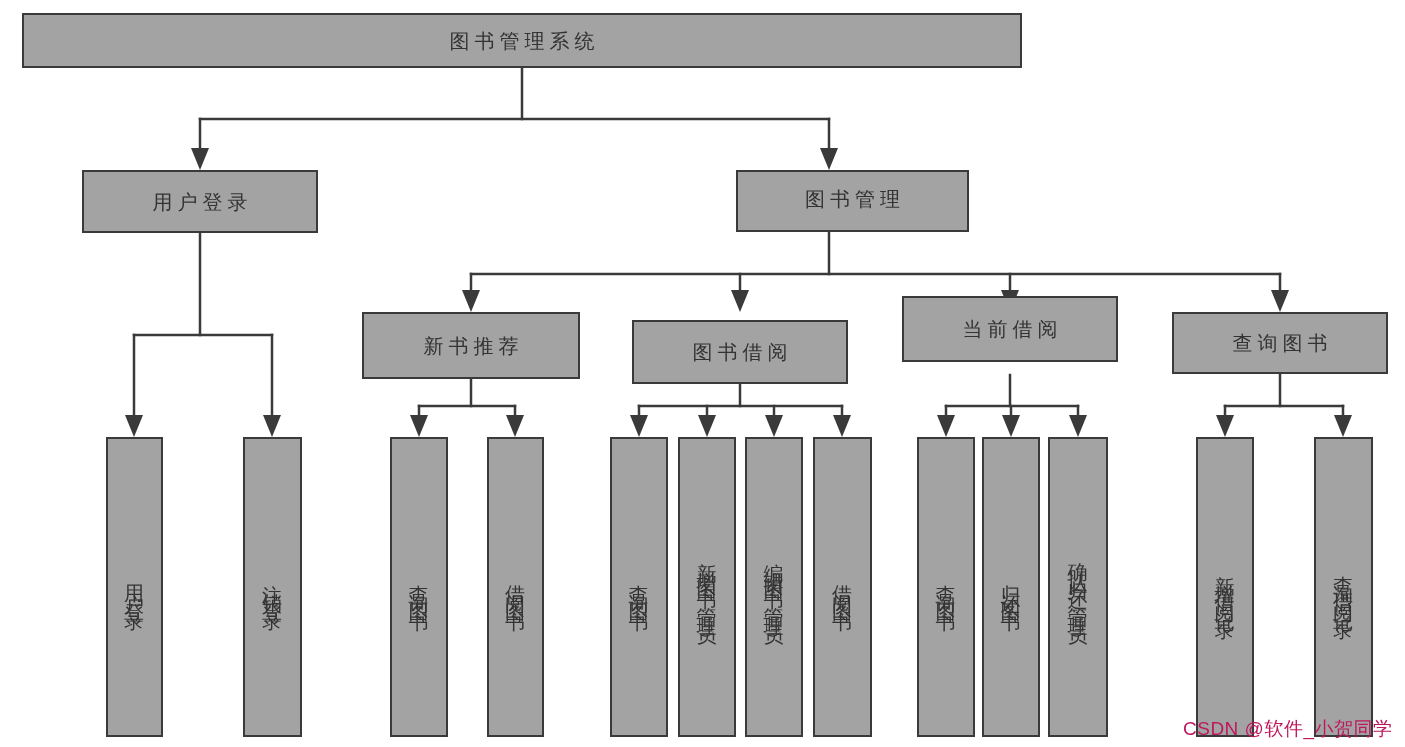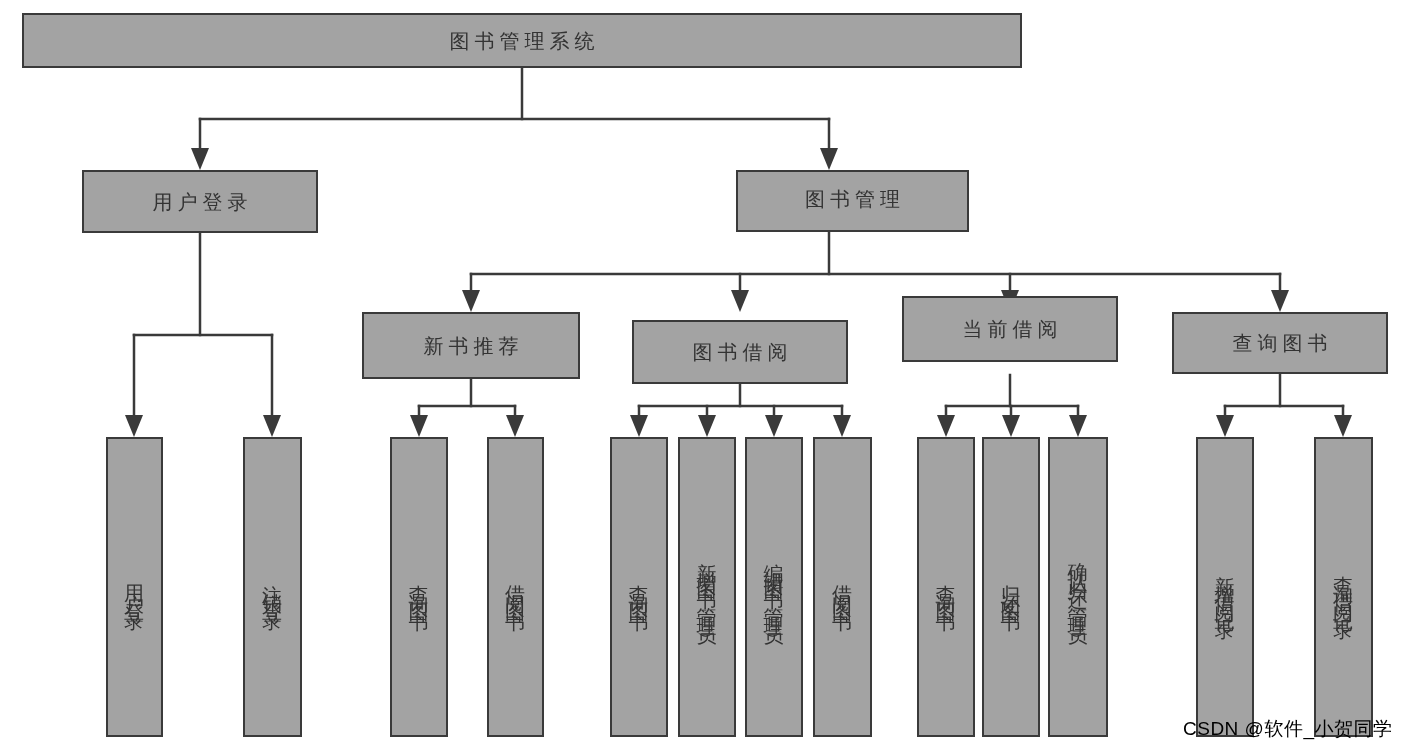--- a/index.html
+++ b/index.html
@@ -43,21 +43,21 @@
     white-space: nowrap;
     line-height: 1.1;
   }
   .leaf { top: 437px; height: 300px; }
   .watermark {
     position: absolute;
     left: 1183px;
     top: 716px;
     font-size: 19px;
     letter-spacing: 0.5px;
-    color: #000000;
+    color: #be185d;
     z-index: 3;
     white-space: nowrap;
   }
 </style>
 </head>
 <body>
 
 <div class="canvas">
 
   <svg class="edges-svg" viewBox="0 0 1405 747" xmlns="http://www.w3.org/2000/svg">

